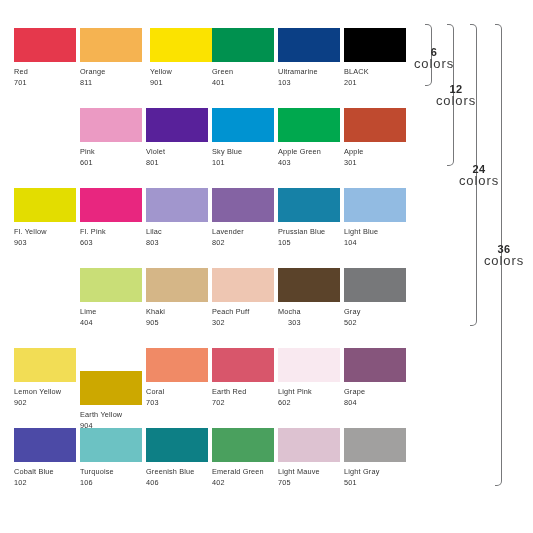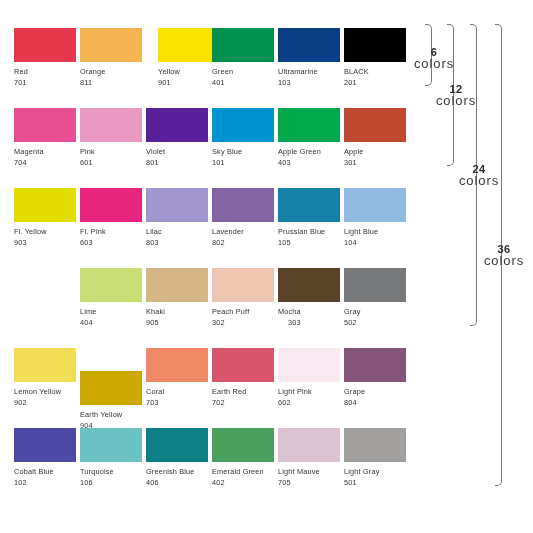--- a/index.html
+++ b/index.html
@@ -111,21 +111,21 @@
             <span class="code">701</span>
           </div>
         </div>
         <div class="cell" style="left: 66px;">
           <span class="chip" title="Orange" style="background: rgb(245, 179, 81);"></span>
           <div class="cell-label">
             <span class="name">Orange</span>
             <span class="code">811</span>
           </div>
         </div>
-        <div class="cell" style="left: 144px;">
+        <div class="cell" style="left: 136px;">
           <span class="chip" title="Yellow" style="background: rgb(251, 227, 0);"></span>
           <div class="cell-label">
             <span class="name">Yellow</span>
             <span class="code">901</span>
           </div>
         </div>
         <div class="cell" style="left: 198px;">
           <span class="chip" title="Green" style="background: rgb(0, 145, 79);"></span>
           <div class="cell-label">
             <span class="name">Green</span>
@@ -141,27 +141,20 @@
         </div>
         <div class="cell" style="left: 330px;">
           <span class="chip" title="BLACK" style="background: rgb(0, 0, 0);"></span>
           <div class="cell-label">
             <span class="name">BLACK</span>
             <span class="code">201</span>
           </div>
         </div>
       </div>
       <div class="swatch-row">
-        <div class="cell" style="left: 0px;">
-          <span class="chip" title="Magenta" style="background: rgb(232, 79, 146);"></span>
-          <div class="cell-label">
-            <span class="name">Magenta</span>
-            <span class="code">704</span>
-          </div>
-        </div>
         <div class="cell" style="left: 66px;">
           <span class="chip" title="Pink" style="background: rgb(235, 154, 195);"></span>
           <div class="cell-label">
             <span class="name">Pink</span>
             <span class="code">601</span>
           </div>
         </div>
         <div class="cell" style="left: 132px;">
           <span class="chip" title="Violet" style="background: rgb(88, 33, 154);"></span>
           <div class="cell-label">

